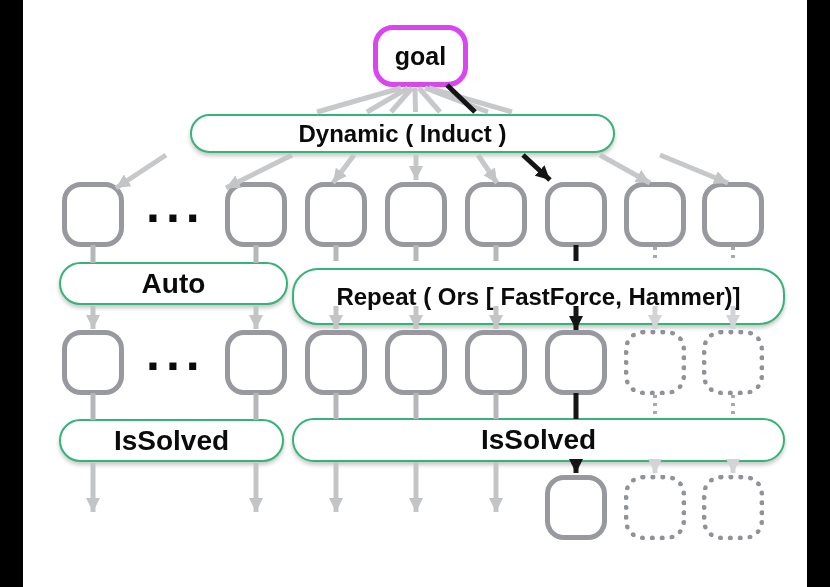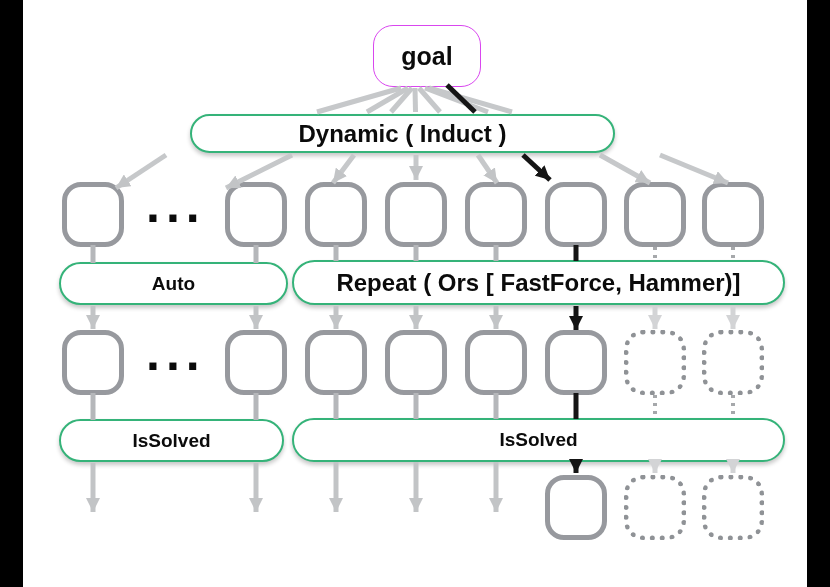--- a/index.html
+++ b/index.html
@@ -13,36 +13,36 @@
   svg.edges{position:absolute; left:0; top:0; z-index:3; pointer-events:none;}
 
   .node{
     position:absolute; width:62px; height:65px; box-sizing:border-box;
     border:5px solid #97999e; border-radius:19px; background:#fff; z-index:2;
   }
   .node.dotted{
     border:5px dotted #8f9296; background:transparent;
   }
   .goal{
-    position:absolute; left:373px; top:25px; width:108px; height:62px;
-    box-sizing:border-box; border:1px solid #d946ef; border-radius:20px;
+    position:absolute; left:373px; top:25px; width:95px; height:62px;
+    box-sizing:border-box; border:5px solid #d946ef; border-radius:20px;
     background:#fff; z-index:2; display:flex; align-items:center; justify-content:center;
     font-weight:700; font-size:25px; color:#0b0b0b;
   }
   .pill{
     position:absolute; box-sizing:border-box; background:#fff;
     border:2px solid #35b379; border-radius:26px; z-index:2;
     display:flex; align-items:center; justify-content:center;
-    font-weight:700; font-size:19px; color:#0b0b0b;
+    font-weight:700; font-size:28px; color:#0b0b0b;
     box-shadow:0 3px 4px rgba(0,0,0,0.22);
     white-space:nowrap;
   }
   .pill.dynamic {left:190px; top:114px; width:425px; height:39px; font-size:24px;}
   .pill.auto    {left:59px;  top:262px; width:229px; height:43px;}
-  .pill.repeat  {left:292px; top:260px; width:493px; height:45px; font-size:24px;}
+  .pill.repeat  {left:292px; top:268px; width:493px; height:57px; font-size:24px;}
   .pill.solvedL {left:59px;  top:419px; width:225px; height:43px;}
   .pill.solvedR {left:292px; top:418px; width:493px; height:44px;}
 
   .dots{
     position:absolute; z-index:2; color:#0a0a0a; font-weight:700;
     font-size:50px; line-height:50px; letter-spacing:6px;
   }
   .dots.r1{left:146px; top:180px;}
   .dots.r2{left:146px; top:328px;}
 </style>

